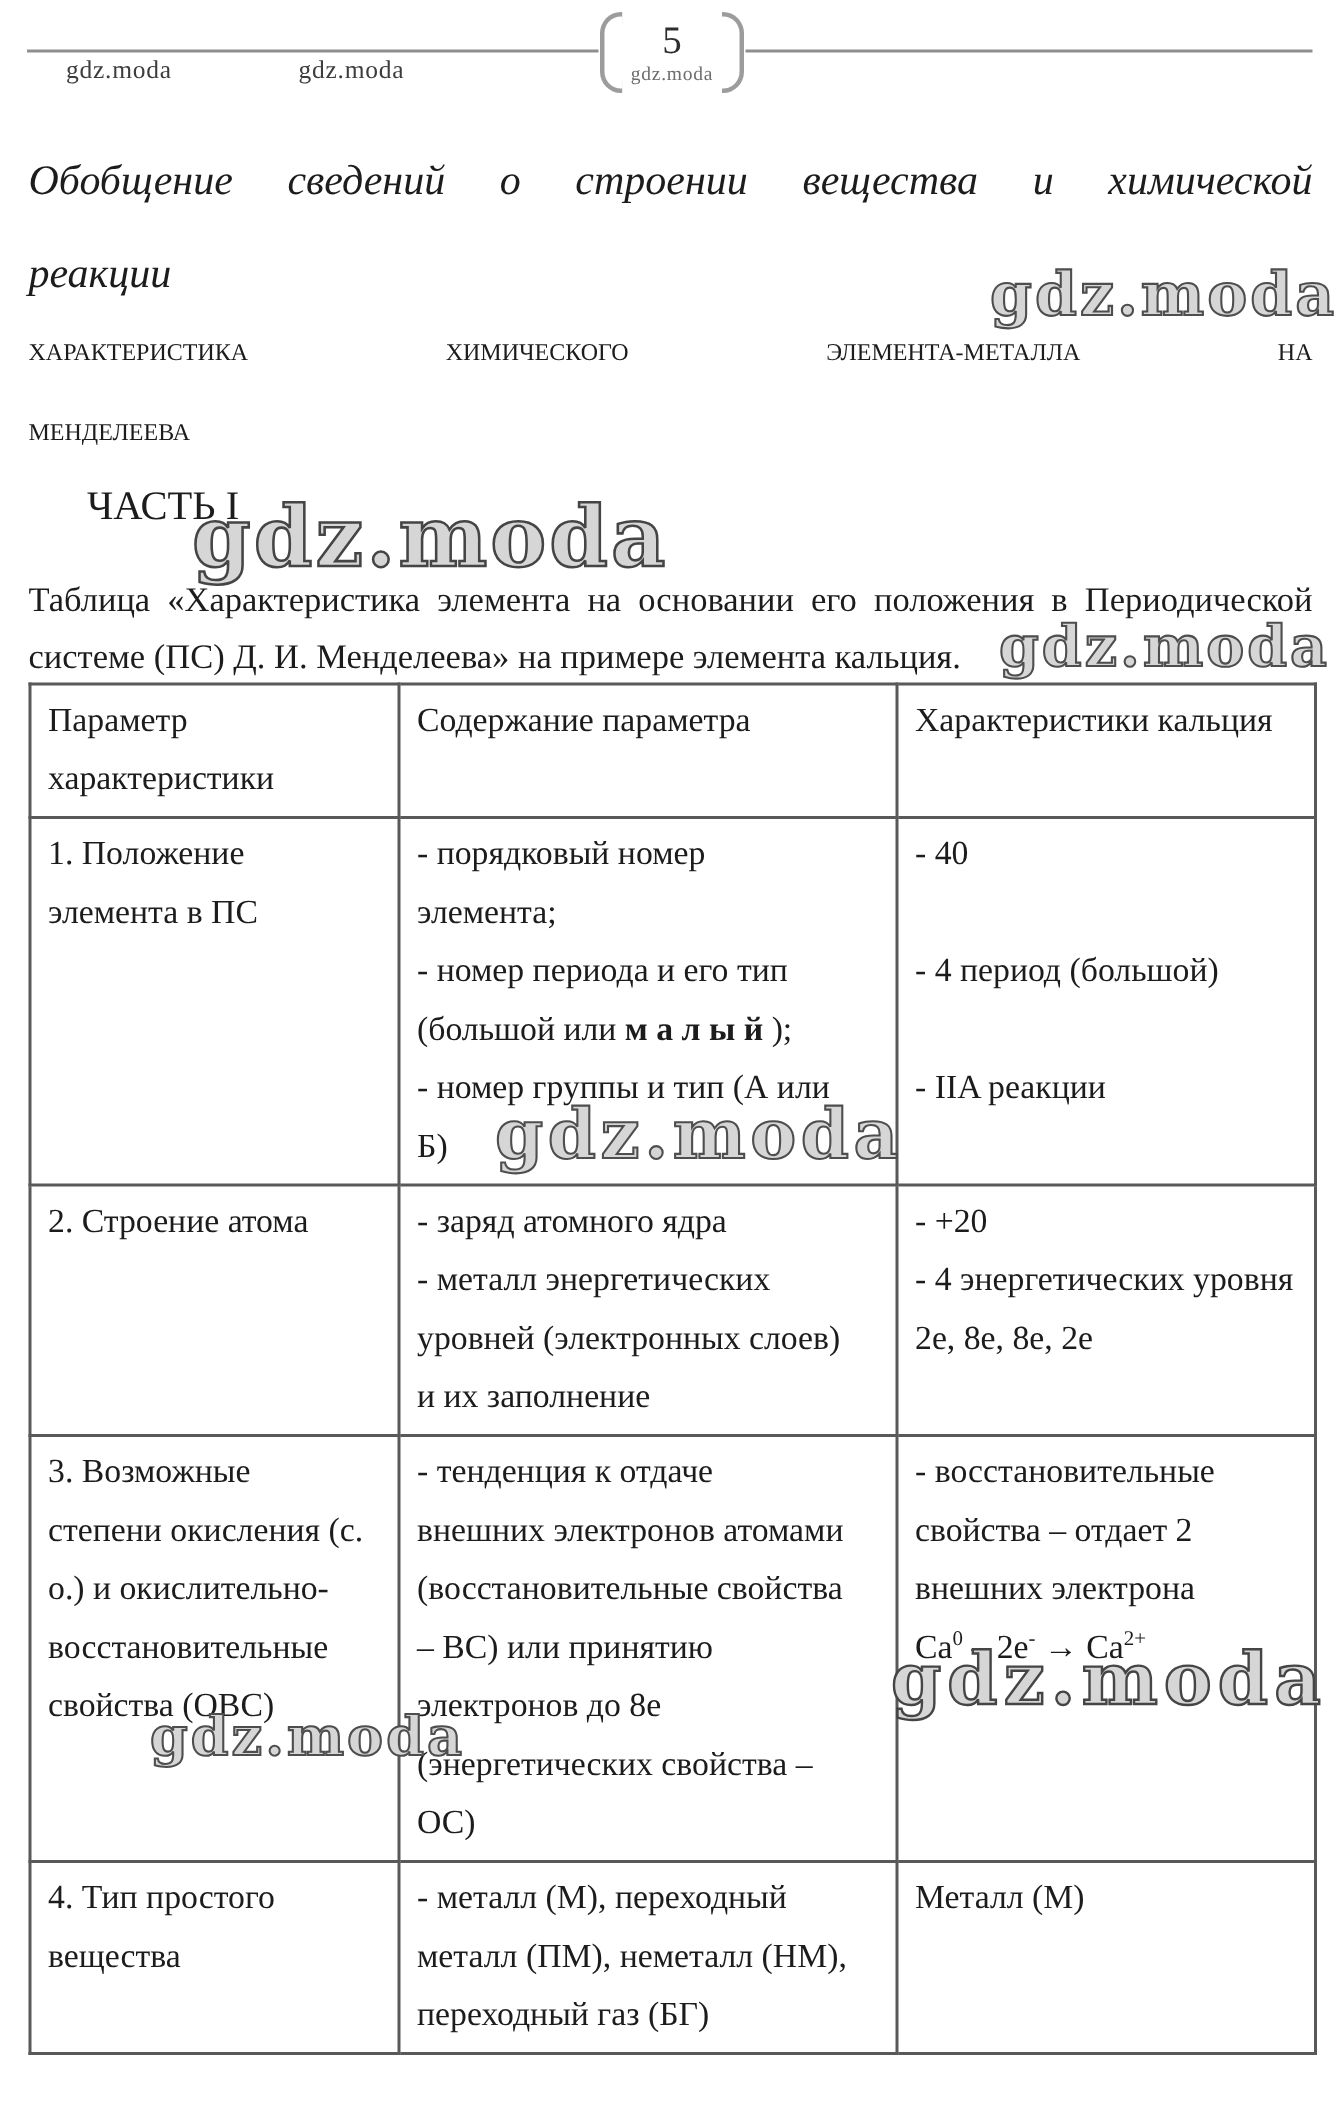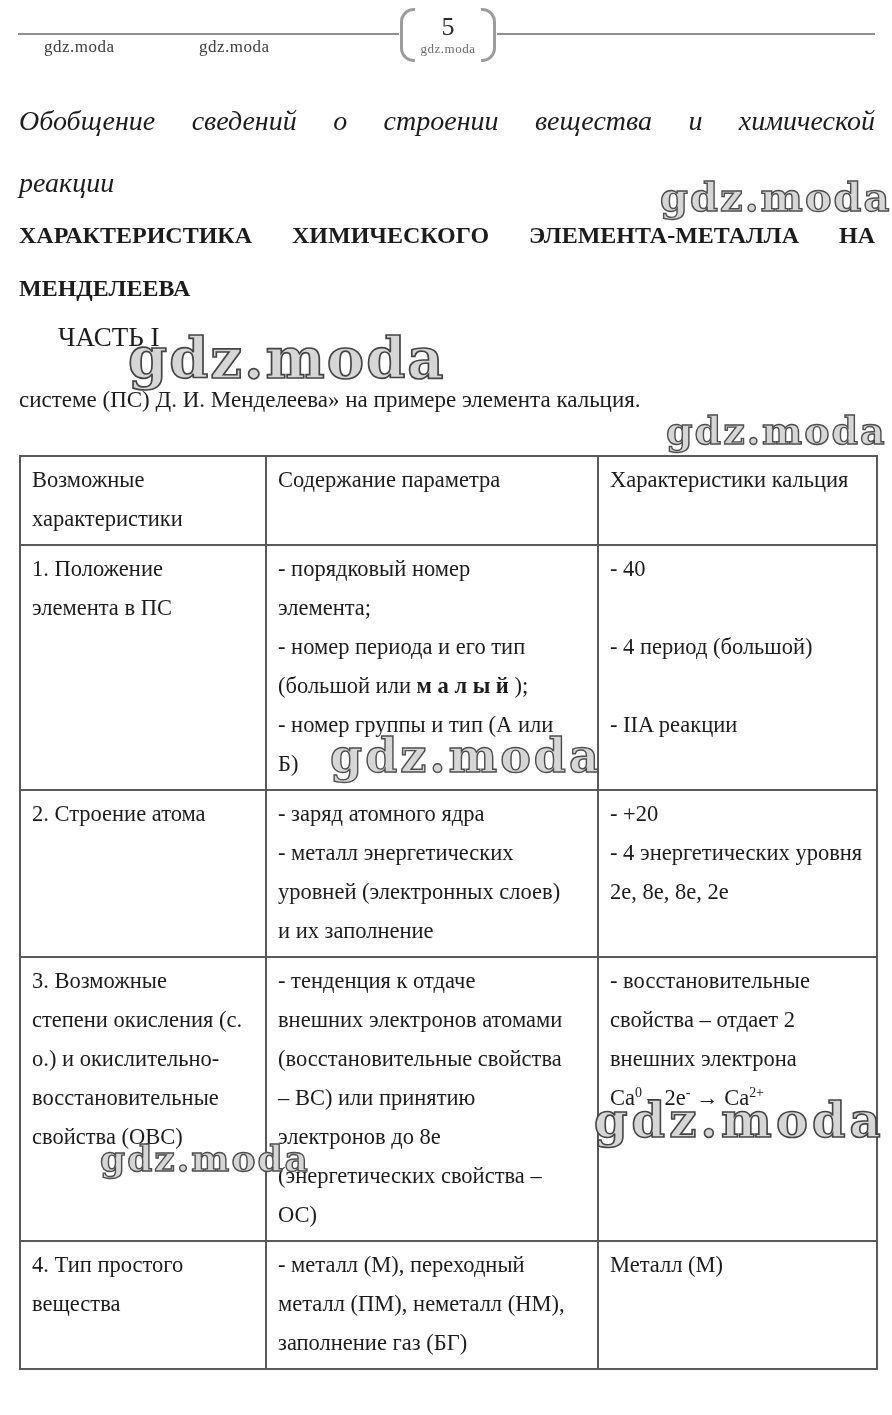--- a/index.html
+++ b/index.html
@@ -31,21 +31,21 @@
       color:#d6d6d6;-webkit-text-stroke:1.4px #4e4e4e;letter-spacing:2px;line-height:1;}
   #wm-h1right{left:660px;top:177px;font-size:40px;}
   #wm-part{left:128px;top:330px;font-size:56px;-webkit-text-stroke:1.7px #454545;}
   #wm-introright{left:666px;top:412px;font-size:38px;}
   #wm-r1{left:330px;top:733px;font-size:46px;letter-spacing:3px;}
   #wm-r3l{left:100px;top:1140px;font-size:36px;}
   #wm-r3r{left:594px;top:1096px;font-size:48px;letter-spacing:4px;-webkit-text-stroke:1.6px #454545;}
 
   
   #h1{left:19px;top:90px;width:856px;font-size:28px;line-height:62px;font-style:italic;}
-  #h2{left:19px;top:209px;width:856px;font-size:24px;font-weight:bold;line-height:53px;}
+  #h2{left:19px;top:209px;width:856px;font-size:16px;font-weight:normal;line-height:53px;}
   #part{left:19px;top:323px;font-size:27px;line-height:28px;margin-left:39px;}
   #intro{left:19px;top:381px;width:856px;font-size:23px;line-height:38px;}
   .jline{text-align:justify;text-align-last:justify;}
 
   
   #tbl{position:absolute;left:19px;top:455px;width:857px;border-collapse:collapse;table-layout:fixed;}
   #tbl td{border:2px solid #595959;vertical-align:top;padding:3px 10px 6px 11px;
     font-size:22.5px;line-height:39px;}
   .ln{min-height:39px;white-space:nowrap;}
   .b{font-weight:bold;text-align:right;}
@@ -77,34 +77,35 @@
 
 <div class="abs" id="h2">
   <div class="jline">ХАРАКТЕРИСТИКА ХИМИЧЕСКОГО ЭЛЕМЕНТА-МЕТАЛЛА НА</div>
   <div>МЕНДЕЛЕЕВА</div>
 </div>
 
 <div class="abs" id="part">ЧАСТЬ I</div>
 <div class="abs wm" id="wm-part">gdz.moda</div>
 
 <div class="abs" id="intro">
+  <div class="jline">Таблица «Характеристика элемента на основании его положения в Периодической</div>
   <div>системе (ПС) Д. И. Менделеева» на примере элемента кальция.</div>
 </div>
 <div class="abs wm" id="wm-introright">gdz.moda</div>
 
 <table id="tbl">
   <colgroup>
       <col style="width:246px">
       <col style="width:332px">
       <col style="width:279px">
     </colgroup>
   <tbody>
       <tr>
     <td>
-      <div class="ln">Возможные</div>
+      <div class="ln">Параметр</div>
       <div class="ln">характеристики</div>
     </td>
     <td>
       <div class="ln">Содержание параметра</div>
     </td>
     <td>
       <div class="ln">Характеристики кальция</div>
     </td>
   </tr>
 
@@ -173,21 +174,21 @@
   </tr>
 
   <tr>
     <td>
       <div class="ln">4. Тип простого</div>
       <div class="ln">вещества</div>
     </td>
     <td>
       <div class="ln">- металл (М), переходный</div>
       <div class="ln">металл (ПМ), неметалл (НМ),</div>
-      <div class="ln">заполнение газ (БГ)</div>
+      <div class="ln">переходный газ (БГ)</div>
     </td>
     <td>
       <div class="ln">Металл (М)</div>
     </td>
   </tr>
 </tbody>
   </table>
 
 <div class="abs wm" id="wm-r1">gdz.moda</div>
 <div class="abs wm" id="wm-r3l">gdz.moda</div>

